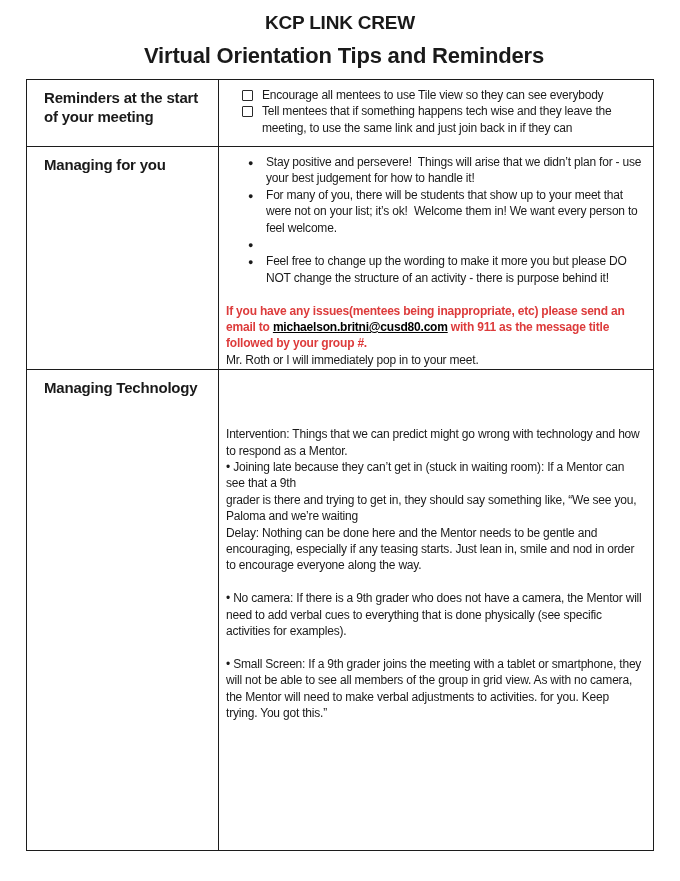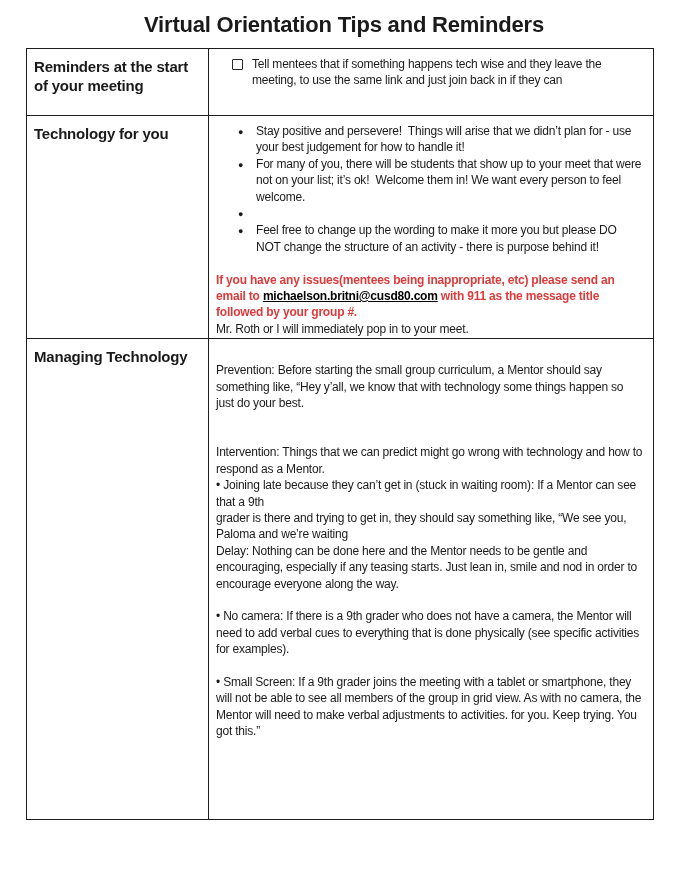--- a/index.html
+++ b/index.html
@@ -29,21 +29,21 @@
   }
   .row {
     display:grid;
     grid-template-columns:181px 1fr;
     box-sizing:border-box;
   }
   .row + .row { border-top:1.5px solid #1c1c1c; }
   .row1 { height:66px; }
   .row2 { height:223px; }
   .row3 { height:481px; }
-  .cell { box-sizing:border-box; overflow:hidden; }
+  .cell { box-sizing:border-box; overflow:hidden;margin-left:10px; }
   .cell-label {
     padding:8px 8px 0 7px;
     font-size:15px; font-weight:bold; line-height:19px;
     letter-spacing:-0.2px;
   }
   .cell-content {
     border-left:1.5px solid #1c1c1c;
     padding:7px 10px 0 7px;
     font-size:12px; line-height:16.4px; letter-spacing:-0.2px;
   }
@@ -73,41 +73,46 @@
   .note { margin:0; white-space:pre-wrap; }
   
   .para { margin:0; white-space:pre-wrap; min-height:16.4px; }
 </style>
 </head>
 <body>
 
 <div class="page">
 
   <div class="titles">
+    <div class="title1">KCP LINK CREW</div>
     <div class="title2">Virtual Orientation Tips and Reminders</div>
   </div>
 
   <div class="doc-table">
 
     <div class="row row1">
       <div class="cell cell-label">Reminders at the start of your meeting</div>
       <div class="cell cell-content">
         <div>
 
+            <div class="check-item">
+              <span class="cbx"></span>
+              <span class="txt">Encourage all mentees to use Tile view so they can see everybody</span>
+            </div>
 
             <div class="check-item">
               <span class="cbx"></span>
               <span class="txt">Tell mentees that if something happens tech wise and they leave the meeting, to use the same link and just join back in if they can</span>
             </div>
           </div>
       </div>
     </div>
 
     <div class="row row2">
-      <div class="cell cell-label">Technology for you</div>
+      <div class="cell cell-label">Managing for you</div>
       <div class="cell cell-content">
         <div>
 
             <div class="bullet-item">
               <span class="bullet-glyph" style="font-size: 9px; line-height: 16.4px; padding-top: 1px;">●</span>
               <span class="txt">Stay positive and persevere!  Things will arise that we didn’t plan for - use your best judgement for how to handle it!</span>
             </div>
 
             <div class="bullet-item">
               <span class="bullet-glyph" style="font-size: 9px; line-height: 16.4px; padding-top: 1px;">●</span>
@@ -128,21 +133,20 @@
       </div>
     </div>
 
     <div class="row row3">
       <div class="cell cell-label">Managing Technology</div>
       <div class="cell cell-content">
 
 
           <p class="para"></p>
 
-          <p class="para">Prevention: Before starting the small group curriculum, a Mentor should say something like, “Hey y’all, we know that with technology some things happen so just do your best.</p>
 
           <p class="para"></p>
 
 
           <p class="para"></p>
 
           <p class="para">Intervention: Things that we can predict might go wrong with technology and how to respond as a Mentor.
 • Joining late because they can’t get in (stuck in waiting room): If a Mentor can see that a 9th
 grader is there and trying to get in, they should say something like, “We see you, Paloma and we’re waiting
 Delay: Nothing can be done here and the Mentor needs to be gentle and encouraging, especially if any teasing starts. Just lean in, smile and nod in order to encourage everyone along the way.</p>

